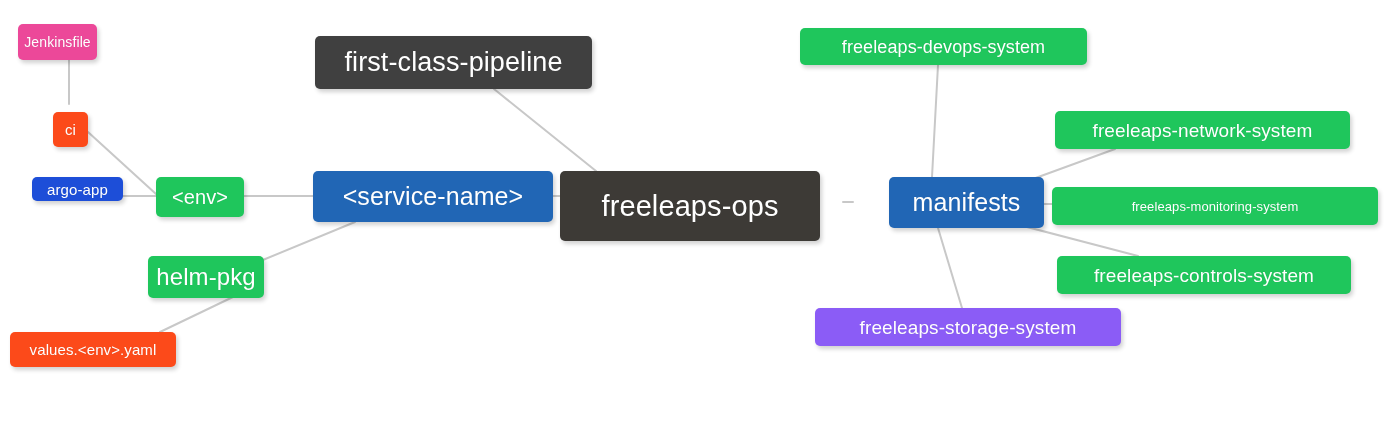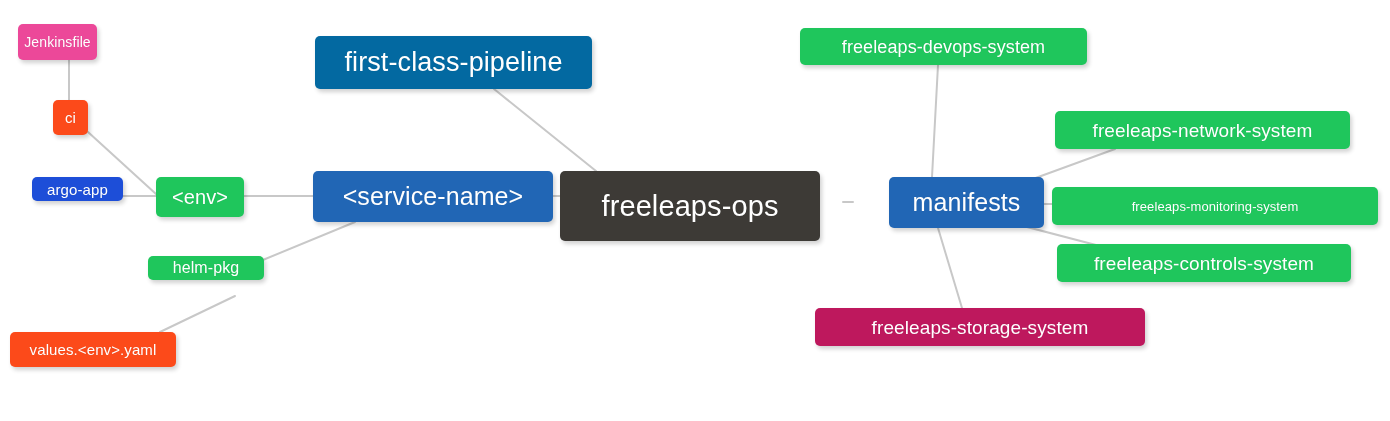--- a/index.html
+++ b/index.html
@@ -61,56 +61,56 @@
       <line x1="938" y1="65" x2="932" y2="177" stroke="#c8c8c8" stroke-width="2" stroke-linecap="round"></line>
       <line x1="1008" y1="188" x2="1115" y2="149" stroke="#c8c8c8" stroke-width="2" stroke-linecap="round"></line>
       <line x1="1008" y1="204" x2="1052" y2="204" stroke="#c8c8c8" stroke-width="2" stroke-linecap="round"></line>
       <line x1="1008" y1="222" x2="1138" y2="256" stroke="#c8c8c8" stroke-width="2" stroke-linecap="round"></line>
       <line x1="938" y1="228" x2="962" y2="308" stroke="#c8c8c8" stroke-width="2" stroke-linecap="round"></line>
     </svg>
   <div id="node-layer">
       <div class="node" style="left: 18px; top: 24px; width: 79px; height: 36px; background: #ec4899; font-size: 14px;">
         <span class="node-label">Jenkinsfile</span>
       </div>
-      <div class="node" style="left: 53px; top: 100px; width: 35px; height: 35px; background: rgb(252, 74, 26); font-size: 15px;">
+      <div class="node" style="left: 53px; top: 112px; width: 35px; height: 35px; background: rgb(252, 74, 26); font-size: 15px;">
         <span class="node-label">ci</span>
       </div>
       <div class="node" style="left: 32px; top: 177px; width: 91px; height: 24px; background: #1d4ed8; font-size: 15px;">
         <span class="node-label">argo-app</span>
       </div>
       <div class="node" style="left: 156px; top: 177px; width: 88px; height: 40px; background: rgb(31, 198, 92); font-size: 20px;">
         <span class="node-label">&lt;env&gt;</span>
       </div>
-      <div class="node" style="left: 148px; top: 256px; width: 116px; height: 24px; background: rgb(31, 198, 92); font-size: 16px;">
+      <div class="node" style="left: 148px; top: 256px; width: 116px; height: 42px; background: rgb(31, 198, 92); font-size: 24px;">
         <span class="node-label">helm-pkg</span>
       </div>
       <div class="node" style="left: 10px; top: 332px; width: 166px; height: 35px; background: rgb(252, 74, 26); font-size: 15px;">
         <span class="node-label">values.&lt;env&gt;.yaml</span>
       </div>
-      <div class="node" style="left: 315px; top: 36px; width: 277px; height: 53px; background: #0369a1; font-size: 27px;">
+      <div class="node" style="left: 315px; top: 36px; width: 277px; height: 53px; background: #404040; font-size: 27px;">
         <span class="node-label">first-class-pipeline</span>
       </div>
       <div class="node" style="left: 313px; top: 171px; width: 240px; height: 51px; background: rgb(33, 102, 181); font-size: 25px;">
         <span class="node-label">&lt;service-name&gt;</span>
       </div>
       <div class="node" style="left: 560px; top: 171px; width: 260px; height: 70px; background: rgb(61, 58, 54); font-size: 29px;">
         <span class="node-label">freeleaps-ops</span>
       </div>
       <div class="node" style="left: 853px; top: 177px; width: 155px; height: 51px; background: rgb(33, 102, 181); font-size: 25px; margin-left: 36px;">
         <span class="node-label">manifests</span>
       </div>
       <div class="node" style="left: 800px; top: 28px; width: 287px; height: 37px; background: rgb(31, 198, 92); font-size: 18px;">
         <span class="node-label">freeleaps-devops-system</span>
       </div>
       <div class="node" style="left: 1055px; top: 111px; width: 295px; height: 38px; background: rgb(31, 198, 92); font-size: 19px;">
         <span class="node-label">freeleaps-network-system</span>
       </div>
       <div class="node" style="left: 1052px; top: 187px; width: 326px; height: 38px; background: rgb(31, 198, 92); font-size: 13px;">
         <span class="node-label">freeleaps-monitoring-system</span>
       </div>
-      <div class="node" style="left: 1057px; top: 244px; width: 294px; height: 38px; background: rgb(31, 198, 92); font-size: 19px;">
+      <div class="node" style="left: 1057px; top: 256px; width: 294px; height: 38px; background: rgb(31, 198, 92); font-size: 19px;">
         <span class="node-label">freeleaps-controls-system</span>
       </div>
-      <div class="node" style="left: 815px; top: 308px; width: 330px; height: 38px; background: #be185d; font-size: 19px; text-align: center;">
+      <div class="node" style="left: 815px; top: 308px; width: 306px; height: 38px; background: #8b5cf6; font-size: 19px; text-align: center;">
         <span class="node-label">freeleaps-storage-system</span>
       </div>
     </div>
 </div>
 
 </body></html>

